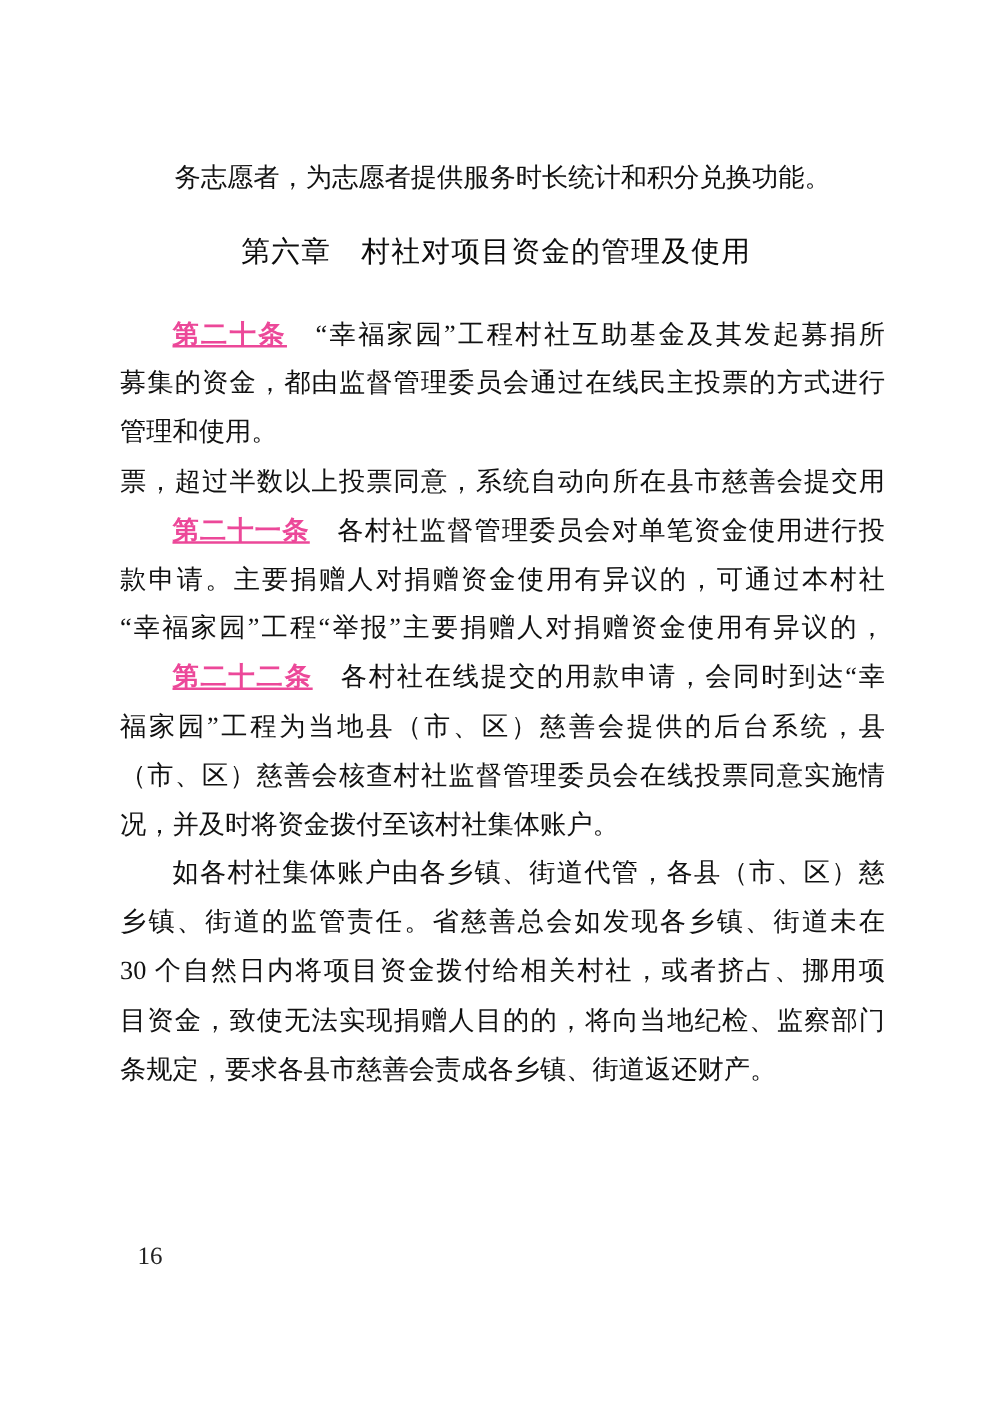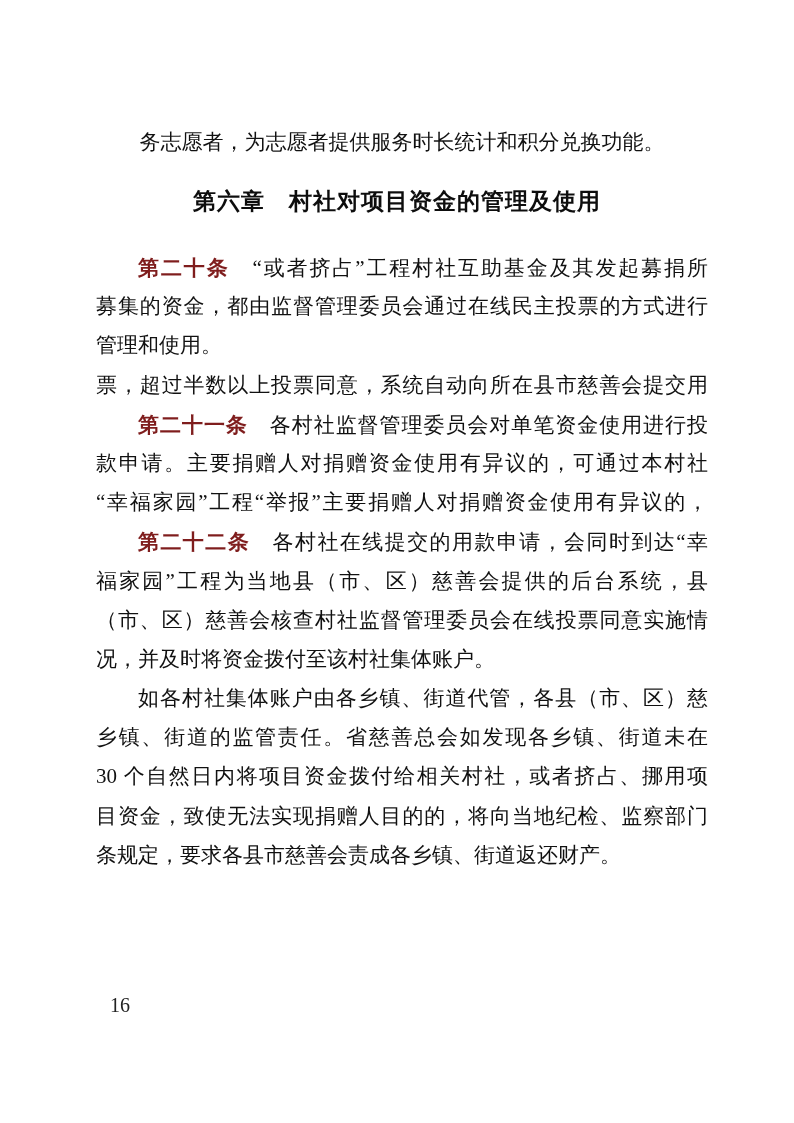--- a/index.html
+++ b/index.html
@@ -26,21 +26,21 @@
     text-align: center;
     white-space: nowrap;
   }
   .chapter-heading {
     position: absolute;
     top: 186px;
     left: 0;
     width: 794px;
     text-align: center;
     font-family: "Liberation Sans", "DejaVu Sans", sans-serif;
-    font-weight: 700;
+    font-weight: 400;
     font-size: 23px;
     line-height: 31px;
     letter-spacing: 1px;
     color: #0d0d0d;
   }
   .body-text {
     position: absolute;
     top: 248px;
     left: 96px;
     width: 612px;
@@ -55,21 +55,22 @@
     text-align: justify;
     text-align-last: justify;
     text-justify: inter-character;
   }
   .ind {
     text-indent: 42px;
   }
   .art-num {
     font-family: "Liberation Sans", "DejaVu Sans", sans-serif;
     font-weight: 700;
-    color: #7f1d1d;
+    color: #ec4899;
+    text-decoration: underline;
   }
   .page-number {
     position: absolute;
     top: 993px;
     left: 110px;
     font-size: 20px;
     line-height: 24px;
     color: #222222;
     font-family: "Liberation Serif", "DejaVu Serif", serif;
     text-align: center;
@@ -79,21 +80,21 @@
 <body>
 
 <div class="page">
 
   <div class="intro-line">务志愿者，为志愿者提供服务时长统计和积分兑换功能。</div>
 
   <div class="chapter-heading">第六章　村社对项目资金的管理及使用</div>
 
   <div class="body-text">
 
-    <div class="ln j ind"><b class="art-num">第二十条</b><span>　“或者挤占”工程村社互助基金及其发起募捐所</span></div>
+    <div class="ln j ind"><b class="art-num">第二十条</b><span>　“幸福家园”工程村社互助基金及其发起募捐所</span></div>
     <div class="ln j">募集的资金，都由监督管理委员会通过在线民主投票的方式进行</div>
     <div class="ln">管理和使用。</div>
 
     <div class="ln j">票，超过半数以上投票同意，系统自动向所在县市慈善会提交用</div>
     <div class="ln j ind"><b class="art-num">第二十一条</b><span>　各村社监督管理委员会对单笔资金使用进行投</span></div>
     <div class="ln j">款申请。主要捐赠人对捐赠资金使用有异议的，可通过本村社</div>
     <div class="ln j">“幸福家园”工程“举报”主要捐赠人对捐赠资金使用有异议的，</div>
 
     <div class="ln j ind"><b class="art-num">第二十二条</b><span>　各村社在线提交的用款申请，会同时到达“幸</span></div>
     <div class="ln j">福家园”工程为当地县（市、区）慈善会提供的后台系统，县</div>

